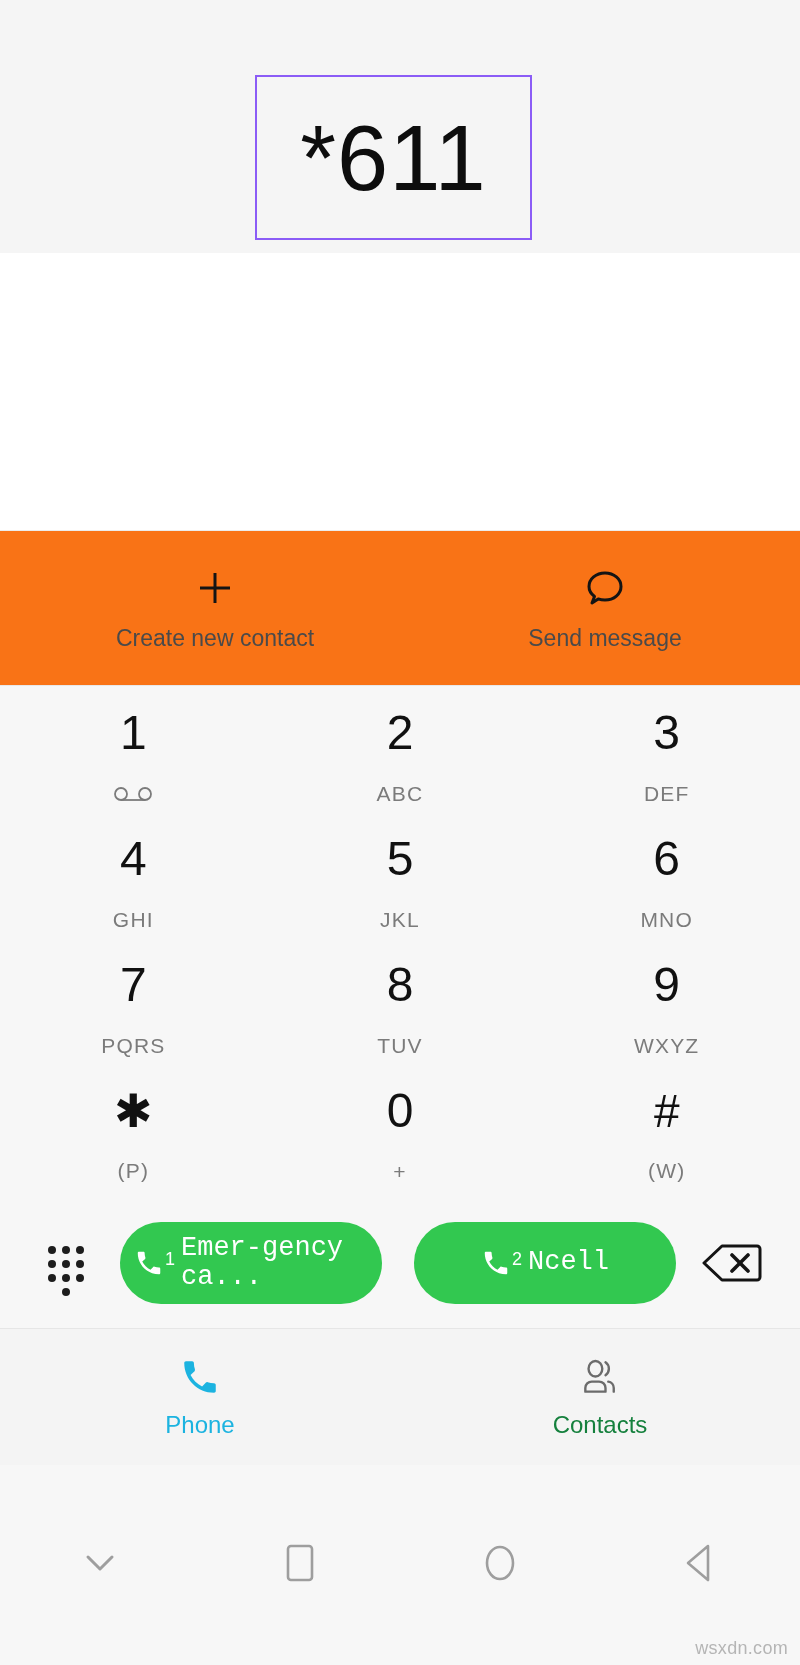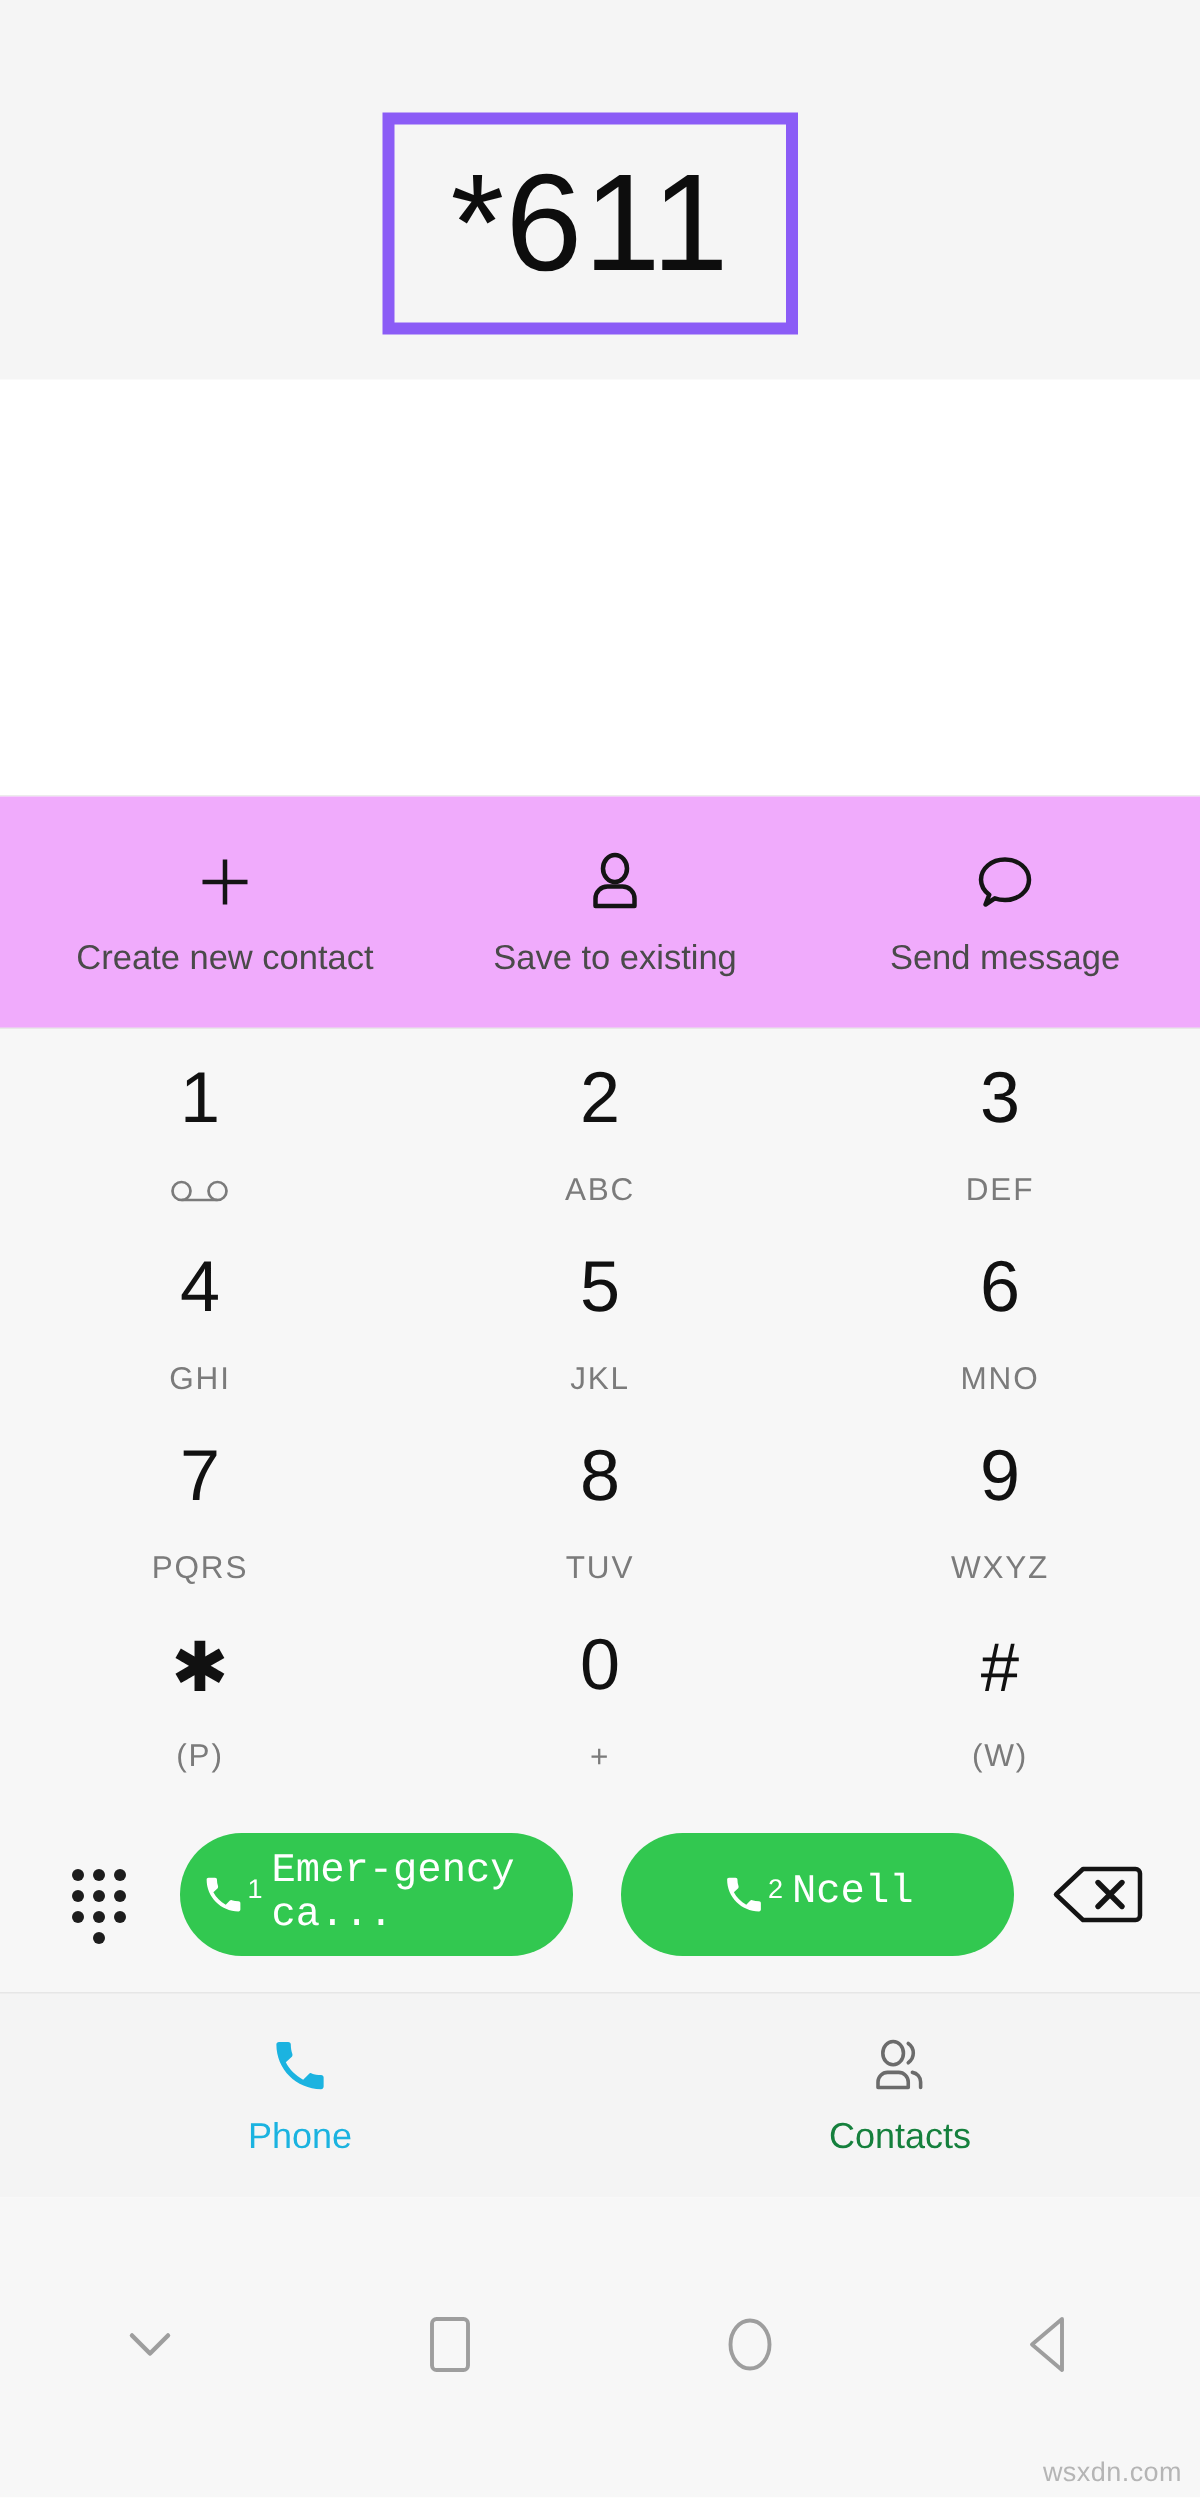--- a/index.html
+++ b/index.html
@@ -22,22 +22,22 @@
     height: 253px;
     background: #f5f5f5;
     display: flex;
     align-items: center;
     justify-content: center;
     flex: 0 0 auto;
   }
   .number-box {
     position: absolute;
     left: 255px; top: 75px;
-    width: 277px; height: 148px;
-    border: 8px solid #8b5cf6;
+    width: 277px; height: 165px;
+    border: 2px solid #8b5cf6;
     box-sizing: border-box;
   }
   .dialed-number {
     position: absolute;
     left: 0; top: 0; width: 100%; height: 100%;
     display: flex;
     align-items: center;
     justify-content: center;
     font-size: 92px;
     font-weight: 400;
@@ -52,21 +52,21 @@
     flex: 0 0 auto;
     height: 278px;
     background: #ffffff;
     border-bottom: 1px solid #ececec;
   }
 
   
   .actions-row {
     flex: 0 0 auto;
     height: 155px;
-    background: #f0abfc;
+    background: #f97316;
     display: flex;
     align-items: center;
     border-bottom: 1px solid #e8e8e8;
     padding-left: 20px;
   }
   .action {
     flex: 1 1 0;
     display: flex;
     flex-direction: column;
     align-items: center;
@@ -243,29 +243,20 @@
     <div class="action">
       <div class="action-icon">
         <svg width="44" height="44" viewBox="0 0 44 44">
           <line x1="22" y1="7" x2="22" y2="37" stroke="#141414" stroke-width="3"></line>
           <line x1="7" y1="22" x2="37" y2="22" stroke="#141414" stroke-width="3"></line>
         </svg>
       </div>
       <div class="action-label">Create new contact</div>
     </div>
 
-    <div class="action">
-      <div class="action-icon">
-        <svg width="44" height="44" viewBox="0 0 44 44">
-          <ellipse cx="22" cy="13" rx="8" ry="9" fill="none" stroke="#141414" stroke-width="3"></ellipse>
-          <path d="M9 38 v-5 a8 8 0 0 1 8 -8 h10 a8 8 0 0 1 8 8 v5 z" fill="none" stroke="#141414" stroke-width="3" stroke-linejoin="round"></path>
-        </svg>
-      </div>
-      <div class="action-label">Save to existing</div>
-    </div>
 
     <div class="action">
       <div class="action-icon">
         <svg width="44" height="44" viewBox="0 0 44 44">
           <path d="M22 7 C31 7 38 13 38 20.5 C38 28 31 34 22 34 C19.5 34 17.2 33.6 15.2 32.9 L9 37 L11.5 30.5 C8.2 28 6 24.5 6 20.5 C6 13 13 7 22 7 Z" fill="none" stroke="#141414" stroke-width="3" stroke-linejoin="round"></path>
         </svg>
       </div>
       <div class="action-label">Send message</div>
     </div>
 

